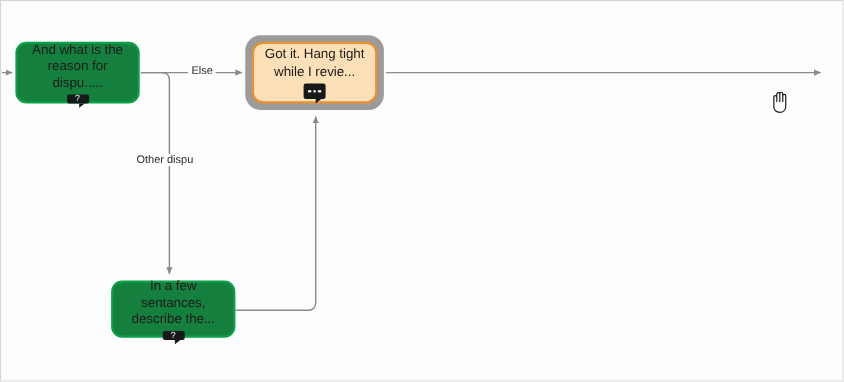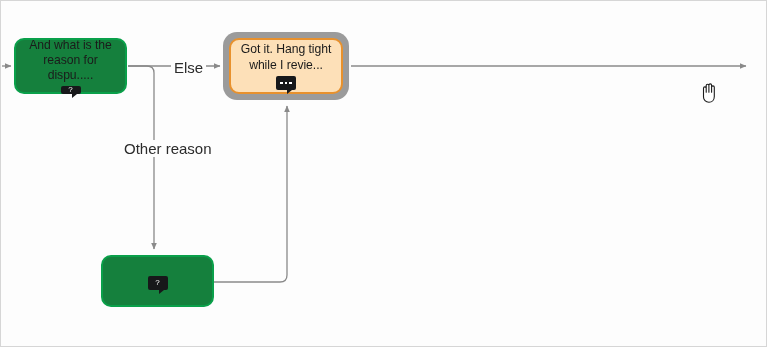--- a/index.html
+++ b/index.html
@@ -101,21 +101,21 @@
   .node-icon .dots i {
     display: block;
     width: 2.5px;
     height: 2.5px;
     background: #ffffff;
   }
 
   
   .edge-label {
     position: absolute;
-    font-size: 15px;
+    font-size: 10px;
     color: #2b2b2b;
     background: #fdfdfd;
     padding: 0 3px;
     white-space: nowrap;
   }
 
   
   .cursor {
     position: absolute;
     width: 26px;
@@ -170,28 +170,30 @@
     <div class="node-icon">
       <span class="dots">
         <i></i>
           <i></i>
           <i></i>
       </span>
     </div>
   </div>
 
   <div class="node green" style="left:100px; top:254px; width:113px; height:52px;">
+    <div class="node-label">In a few sentances,
+describe the...</div>
     <div class="node-icon">
       <span class="glyph">?</span>
     </div>
   </div>
 
   <div class="edge-label" style="left:170px; top:58px;">Else</div>
 
-  <div class="edge-label" style="left:120px; top:139px;">Other reason</div>
+  <div class="edge-label" style="left:120px; top:139px;">Other dispu</div>
 
   <div class="cursor" style="left:695px; top:78px;">
     <svg viewBox="0 0 26 26" width="26" height="26" xmlns="http://www.w3.org/2000/svg">
       <path d="M7.5,16.5 L7.5,9.2 a1.35,1.35 0 0 1 2.7,0 L10.2,13.3
                L10.2,6.6 a1.35,1.35 0 0 1 2.7,0 L12.9,13.3
                L12.9,6.2 a1.35,1.35 0 0 1 2.7,0 L15.6,13.3
                L15.6,8.2 a1.35,1.35 0 0 1 2.7,0 L18.3,17.4
                c0,3.4 -2.2,5.8 -5.4,5.8 c-3.2,0 -5.4,-2.2 -5.4,-5.2 z" fill="#ffffff" stroke="#1b1b1b" stroke-width="1.1" stroke-linejoin="round"></path>
     </svg>
   </div>

